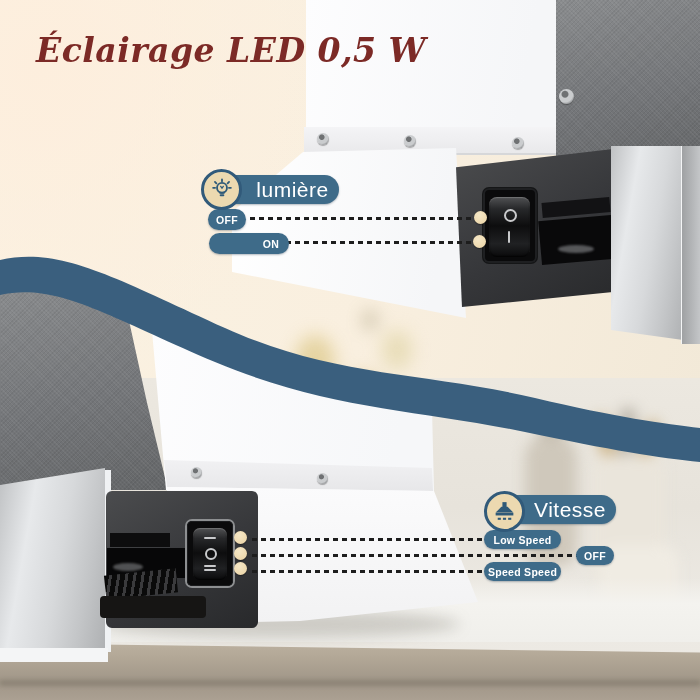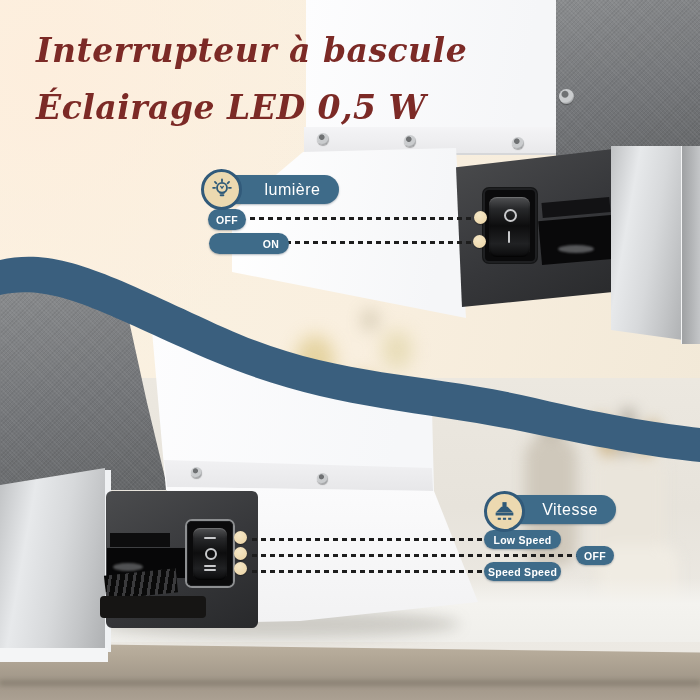--- a/index.html
+++ b/index.html
@@ -42,21 +42,21 @@
   .mark-bar{background:#c9cacc;border-radius:1px;}
   .dot{width:13px;height:13px;border-radius:50%;
     background:radial-gradient(circle at 40% 32%, #f5e7c6, var(--marker-dot,#eed9ae) 70%, #d9bf8d);
     box-shadow:0 1px 1px rgba(0,0,0,.35);}
   .dash{height:3px;background:repeating-linear-gradient(90deg,#1d1d1d 0 5px,rgba(0,0,0,0) 5px 9px);}
   
   .pill{background:var(--accent-blue,#3e6b89);color:#fff;border-radius:999px;
     display:flex;align-items:center;justify-content:center;
     box-shadow:0 1px 2px rgba(40,60,80,.35);}
   .pill.small{font-size:10.5px;font-weight:bold;letter-spacing:.3px;}
-  .badge-text{font-size:16px;letter-spacing:.5px;padding-left:34px;}
+  .badge-text{font-size:21px;letter-spacing:.5px;padding-left:34px;}
   .icon-circle{width:41px;height:41px;border-radius:50%;box-sizing:border-box;
     background:var(--icon-bg,#ecd9b0);border:3px solid #315a7a;
     display:flex;align-items:center;justify-content:center;z-index:3;}
   
   .title{left:36px;top:22px;width:460px;color:var(--title-maroon,#7c2a26);
     font-family:"DejaVu Serif",serif;font-style:italic;font-weight:bold;
     font-size:33px;line-height:1.73;letter-spacing:.5px;}
   .wave-svg{left:0;top:0;pointer-events:none;}
 </style>
 </head>
@@ -202,17 +202,16 @@
     <div class="abs dash" style="left:252px;top:570px;width:232px;"></div>
     <div class="abs pill small" style="left:484px;top:530px;width:77px;height:19px;">Low Speed</div>
     <div class="abs pill small" style="left:576px;top:546px;width:38px;height:19px;">OFF</div>
     <div class="abs pill small" style="left:484px;top:562px;width:77px;height:19px;">Speed Speed</div>
     <div class="abs dot" style="left:234px;top:531px;"></div>
     <div class="abs dot" style="left:234px;top:547px;"></div>
     <div class="abs dot" style="left:234px;top:562px;"></div>
   </div>
 
   <div class="abs title">
-    <div>Interrupteur à bascule</div>
     <div>Éclairage LED 0,5 W</div>
   </div>
 
 </div>
 
 </body></html>

